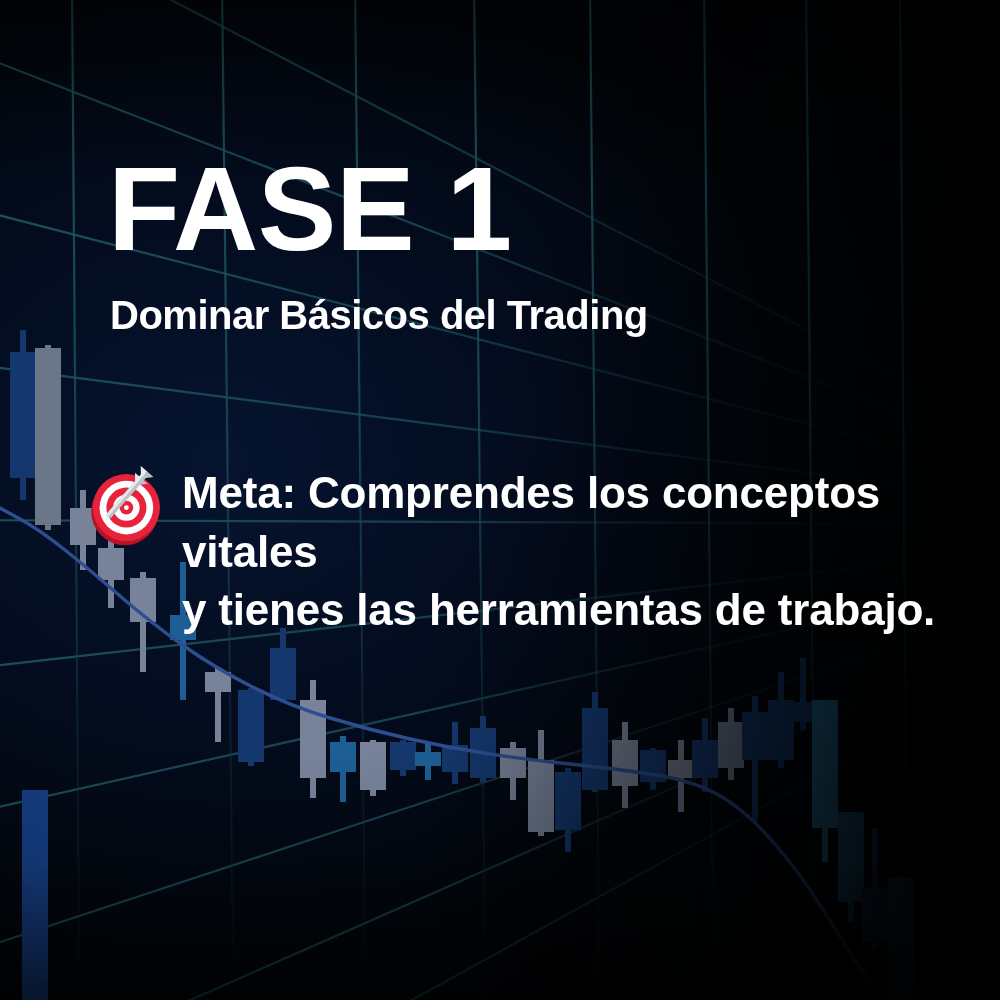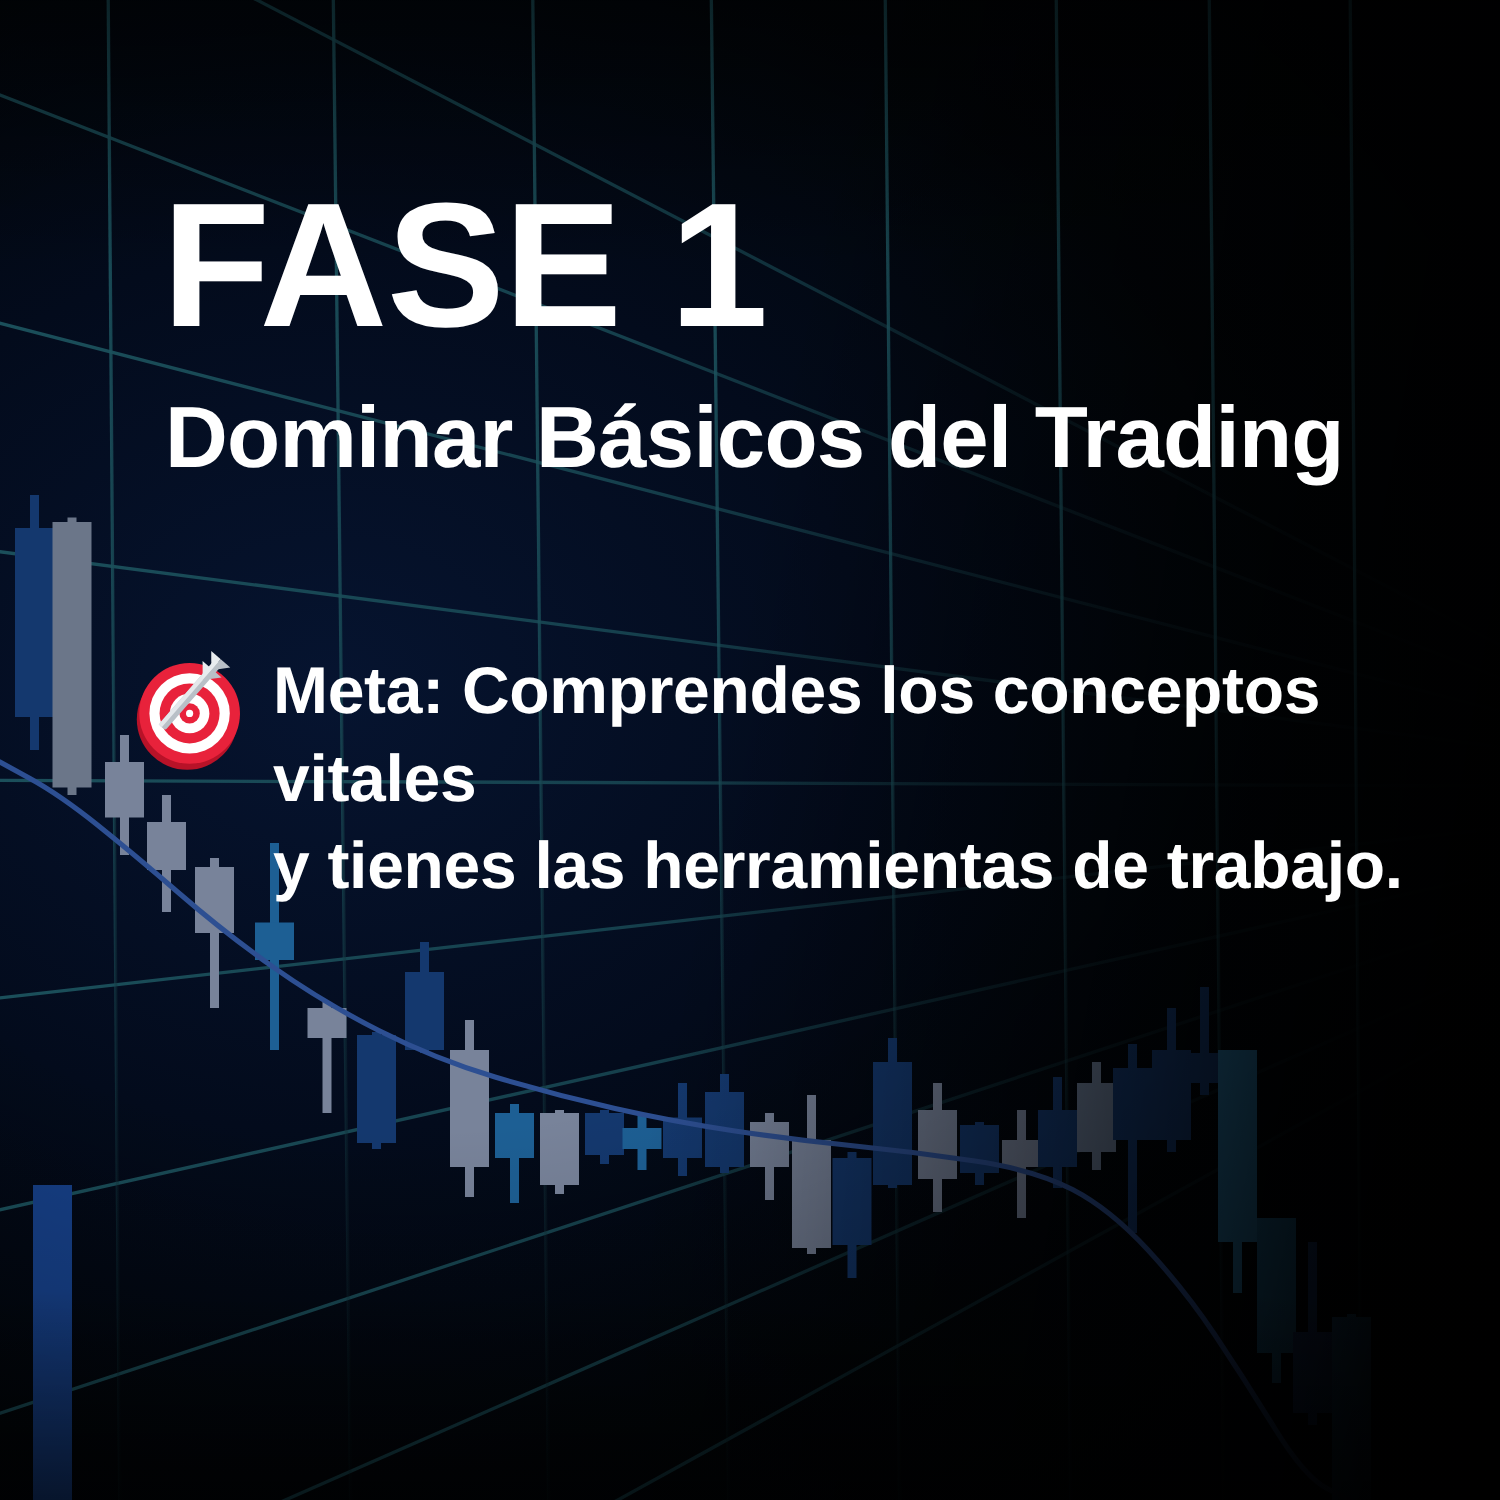--- a/index.html
+++ b/index.html
@@ -34,36 +34,36 @@
       radial-gradient(ellipse 120% 95% at 28% 42%, rgba(0,0,0,0) 35%, rgba(0,0,0,.30) 68%, rgba(0,0,0,.78) 100%);
   }
   #topfade{
     background:linear-gradient(180deg, rgba(0,0,0,.50) 0%, rgba(0,0,0,0) 18%);
   }
   #botfade{
     background:linear-gradient(0deg, rgba(0,0,0,.55) 0%, rgba(0,0,0,0) 14%);
   }
 
   
-  #content{position:absolute;inset:0;}
+  #content{position:absolute;inset:0;margin-top:32px;}
 
   #title{
     position:absolute;
     left:108px; top:118px;
     font-size:118px;
     line-height:1.0;
     font-weight:700;
     letter-spacing:-0.5px;
     color:#ffffff;
     white-space:nowrap;
   }
   #subtitle{
     position:absolute;
     left:110px; top:262px;
-    font-size:58px;
+    font-size:40px;
     line-height:1.05;
     font-weight:600;
     letter-spacing:-0.5px;
     color:#ffffff;
     white-space:nowrap;
   }
 
   #goal-row{
     position:absolute;
     left:88px; top:428px;

